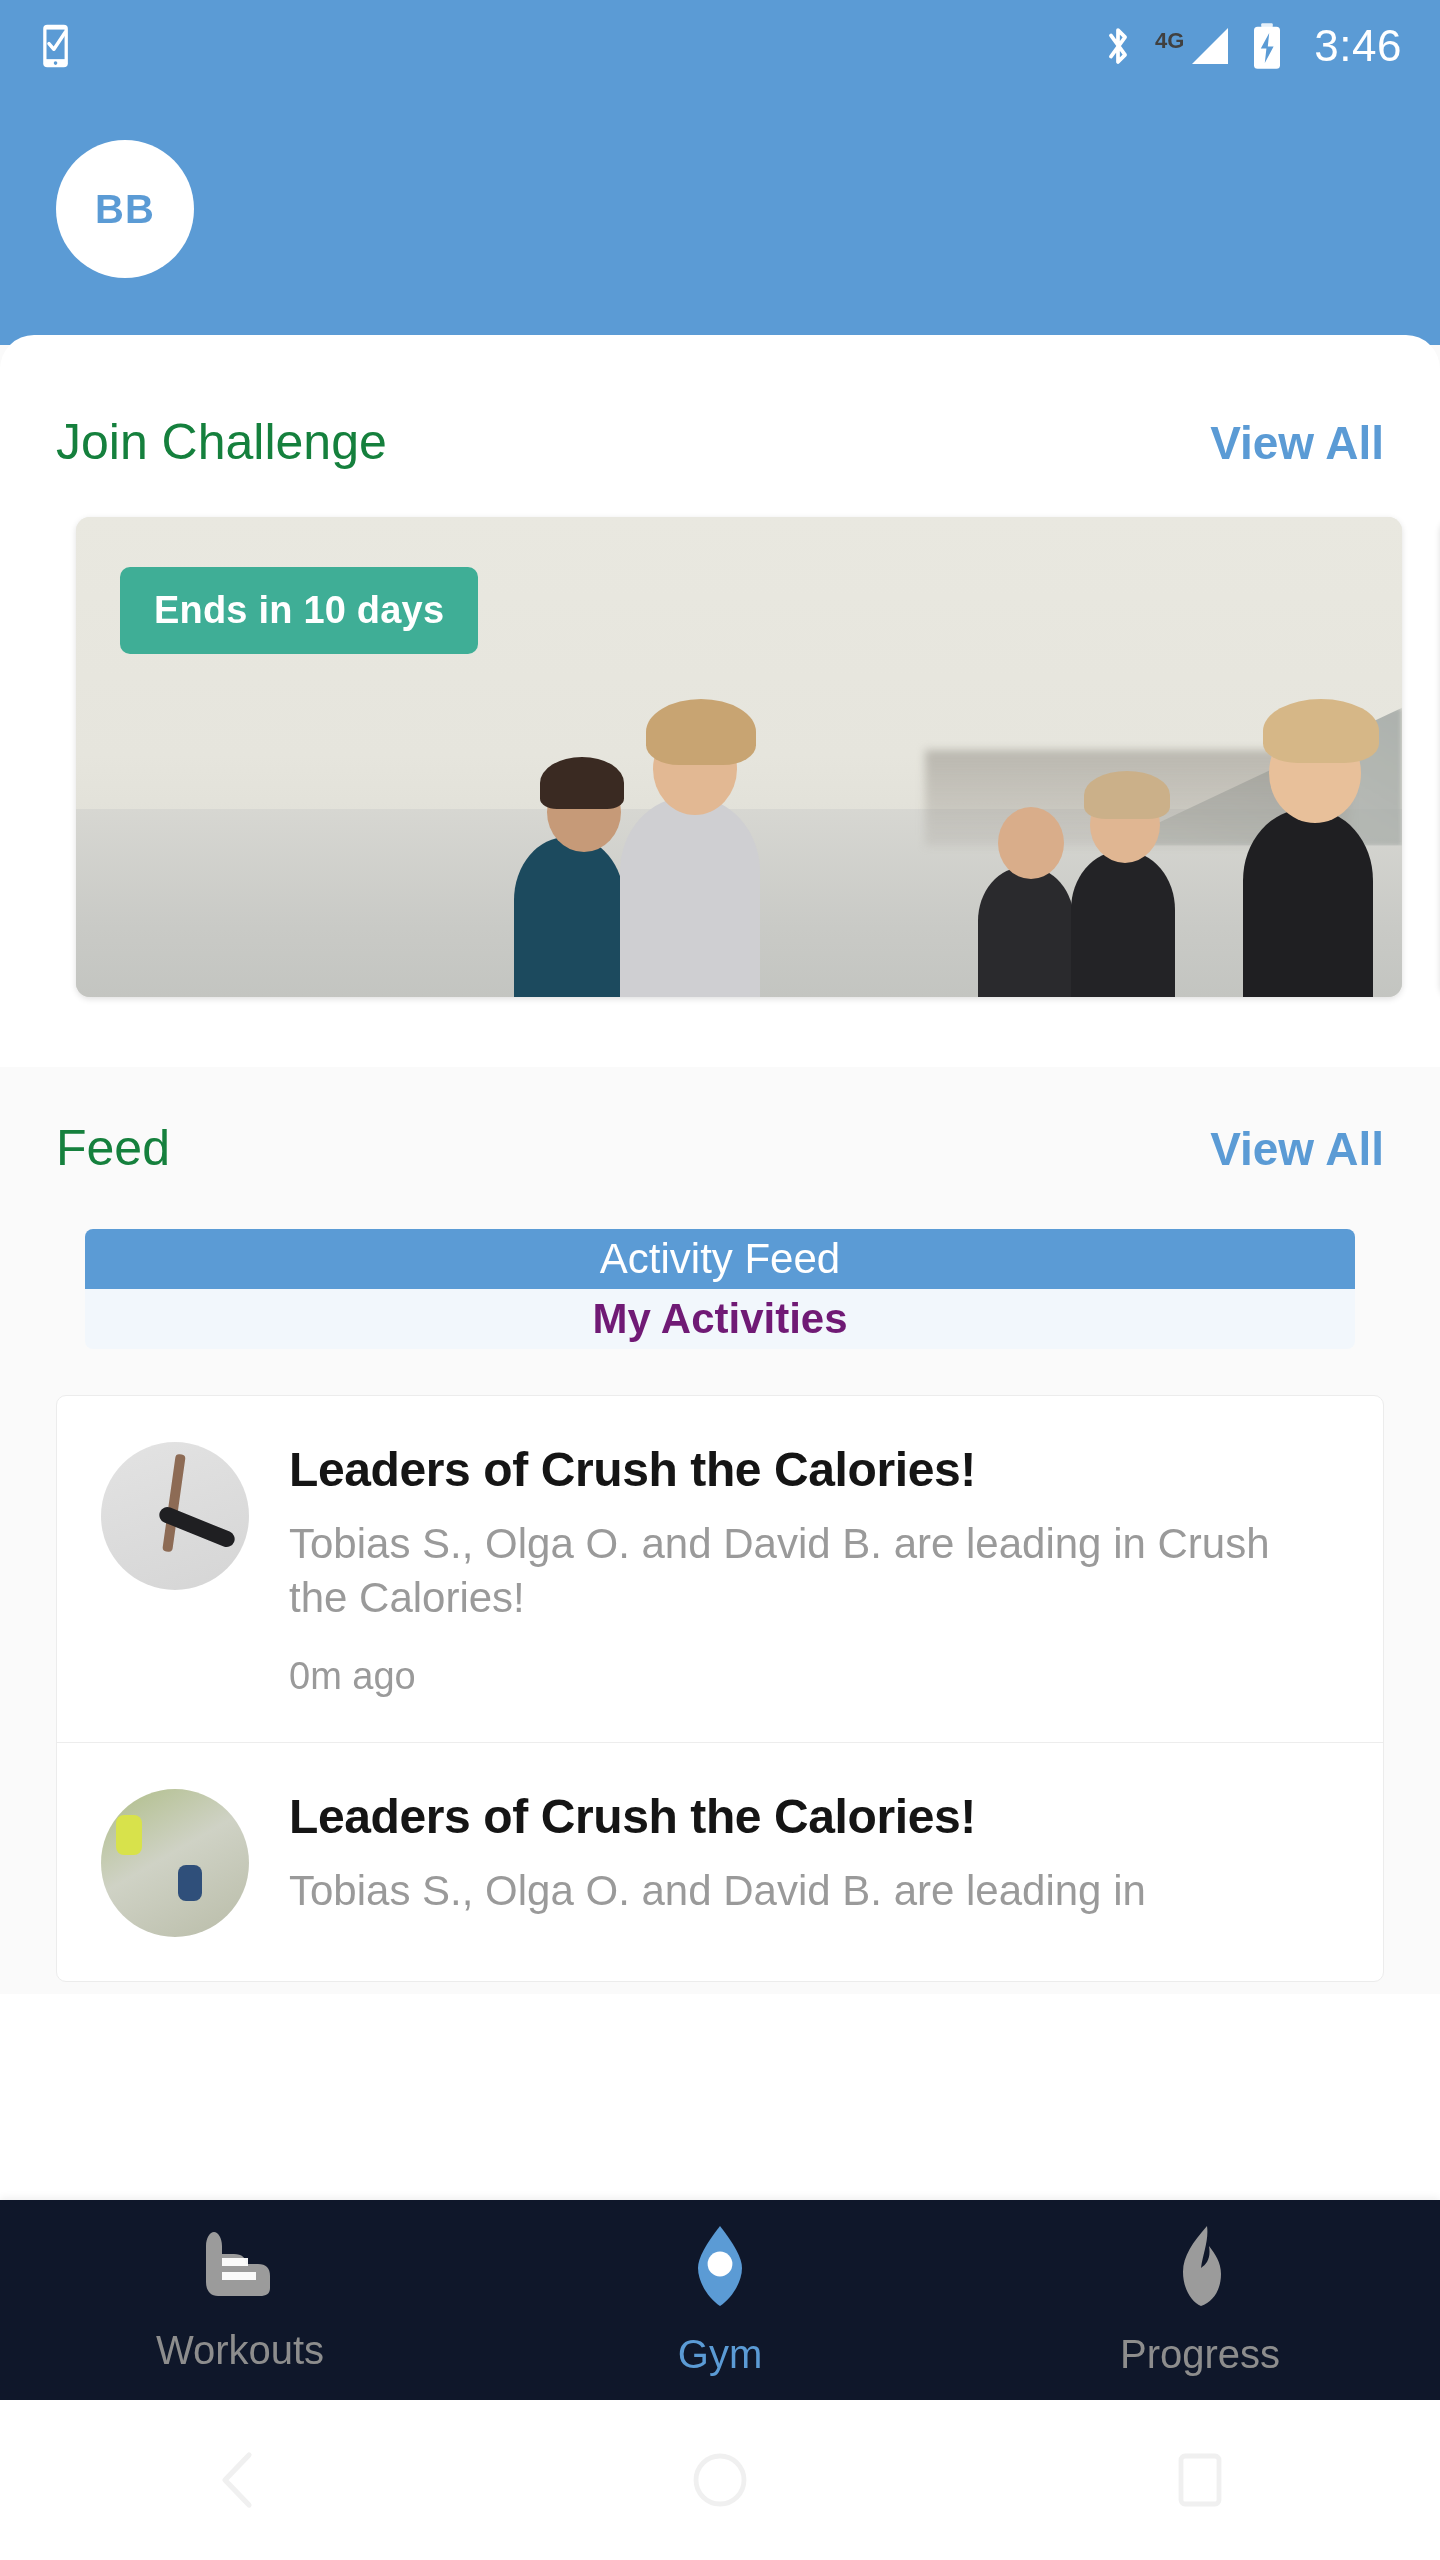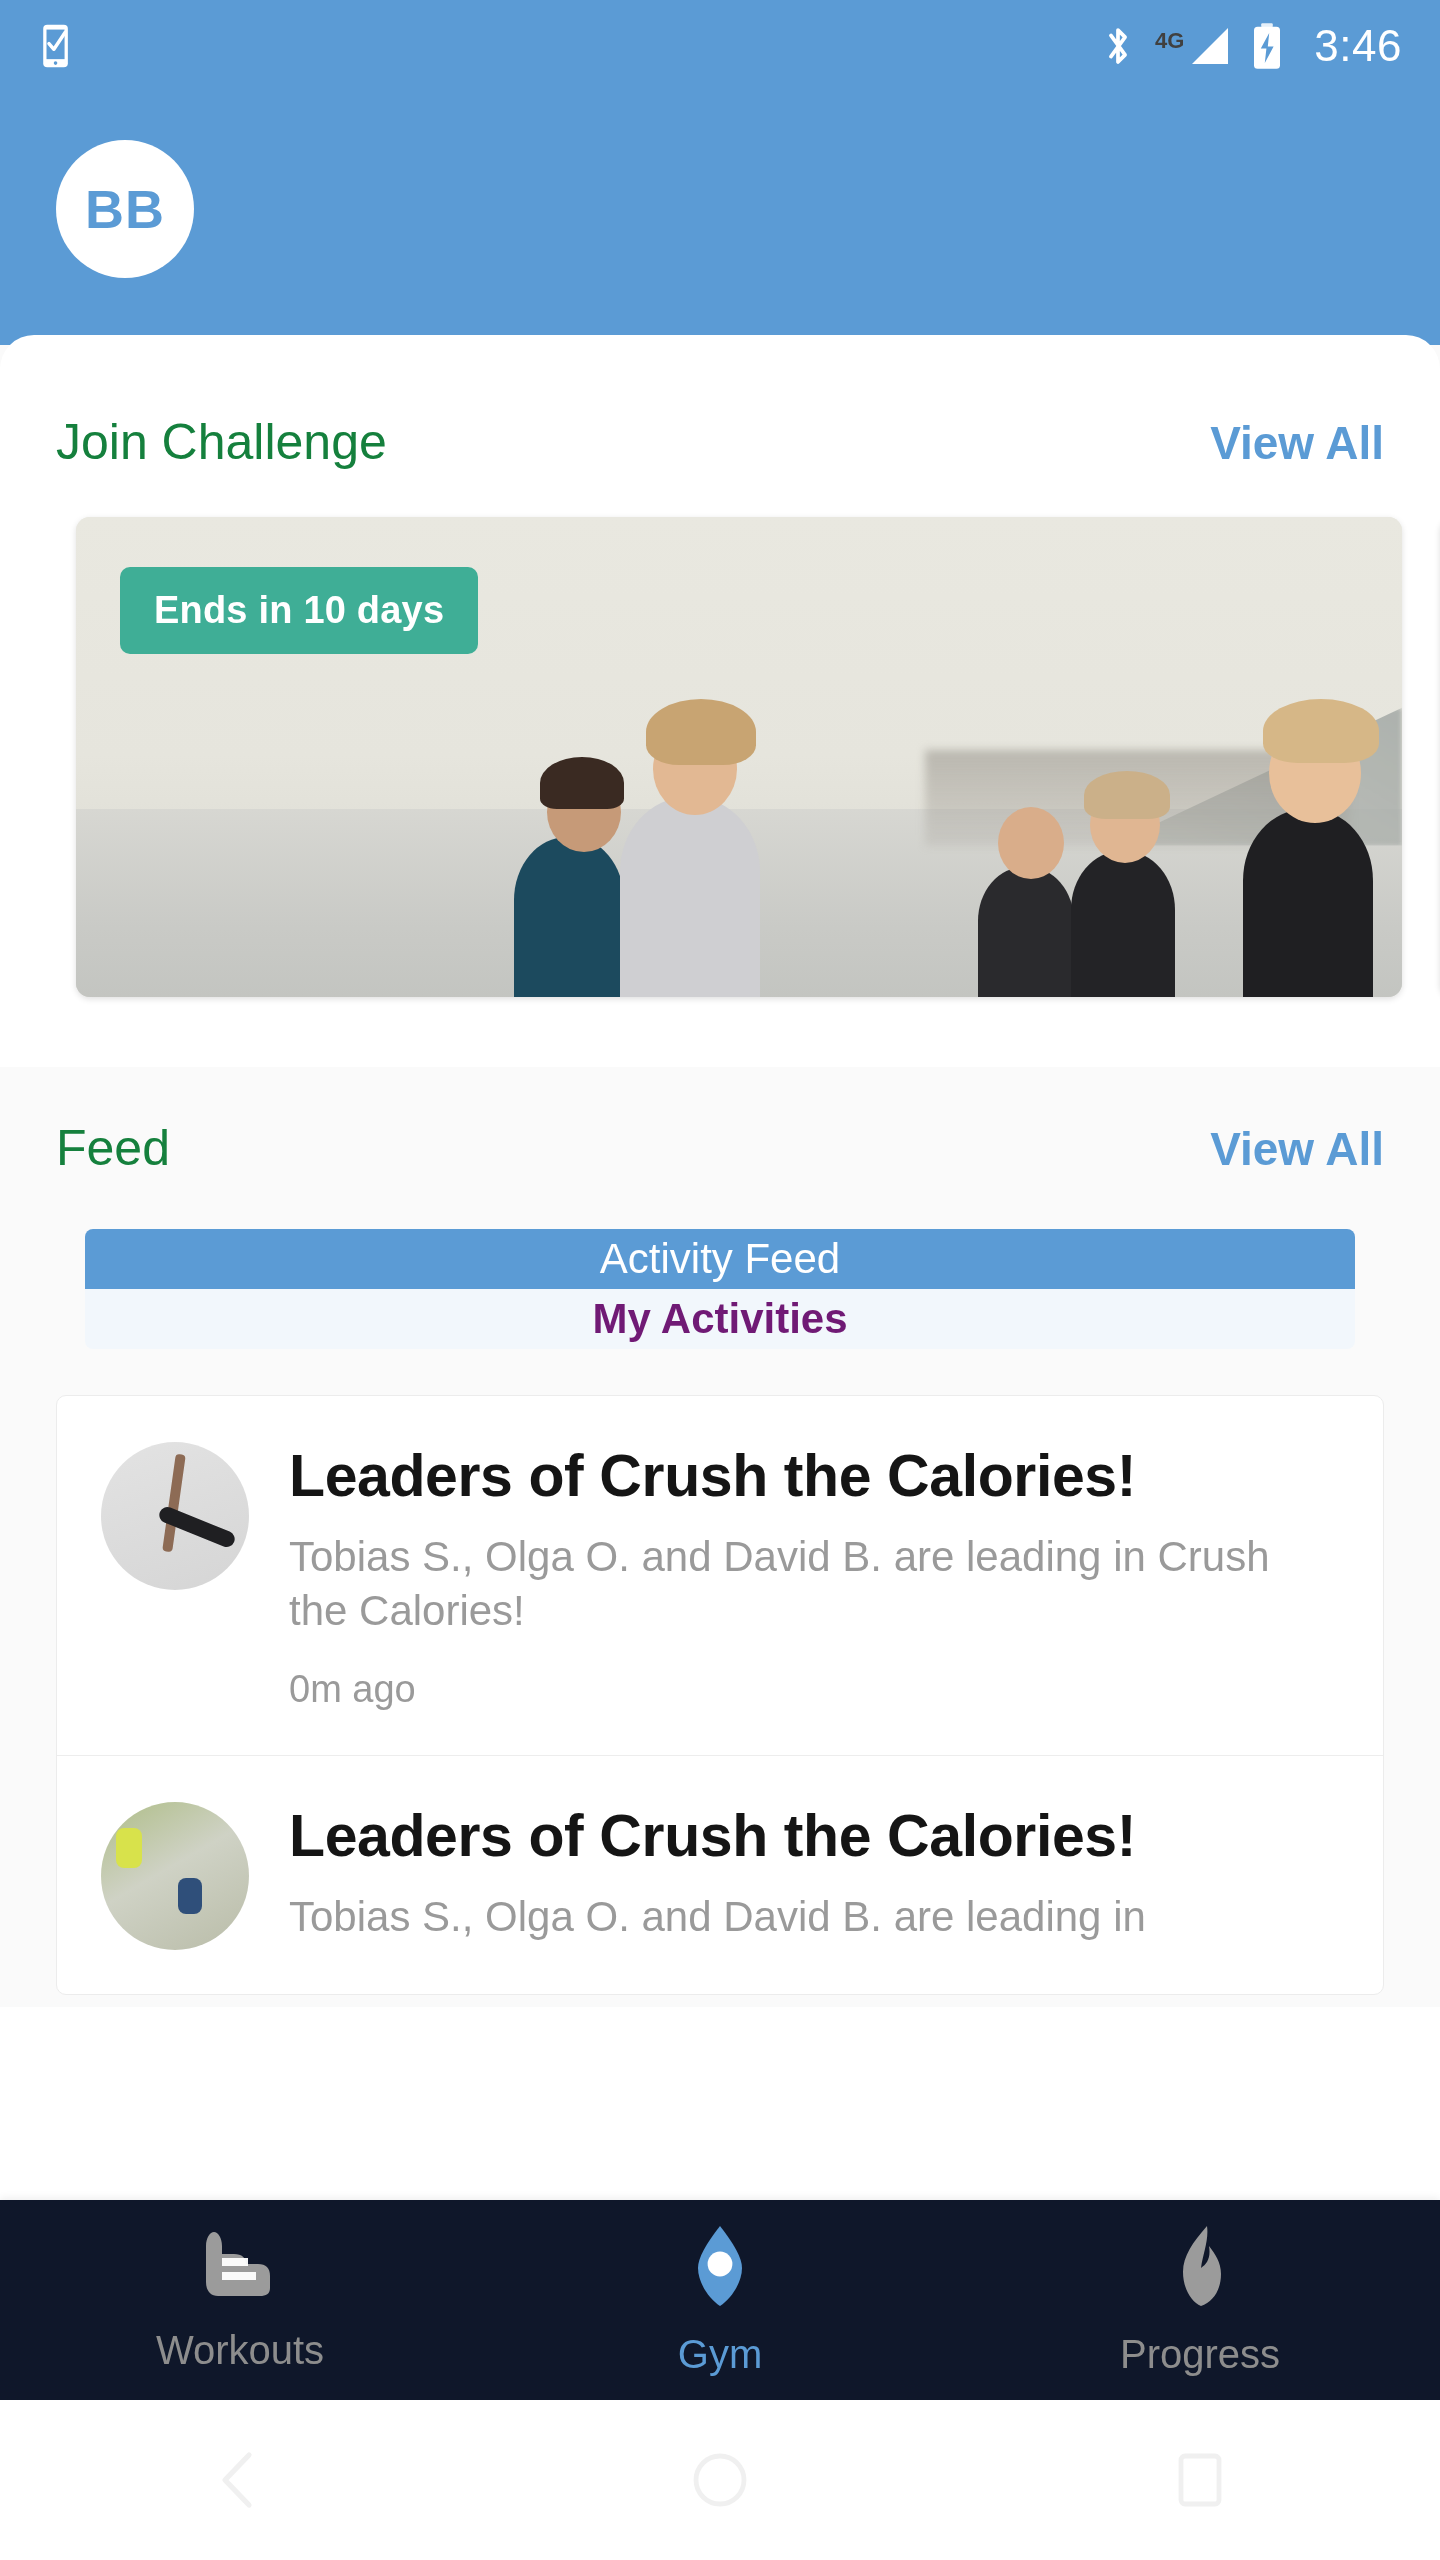--- a/index.html
+++ b/index.html
@@ -31,21 +31,21 @@
   .lbl4g { color:#404040; font-size:22px; font-weight:700; line-height:1;
            position:relative; top:-14px; }
   .icon-batt { width:34px; height:48px; }
 
   .avatar {
     position:absolute; left:56px; top:140px;
     width:138px; height:138px; border-radius:50%;
     background:#ffffff; display:flex; align-items:center; justify-content:center;
   }
   .avatar span {
-    color:#5b9bd5; font-size:54px; font-weight:700; letter-spacing:1px;
+    color:#5b9bd5; font-size:40px; font-weight:700; letter-spacing:1px;
   }
 
   
   .sheet {
     position:absolute; top:335px; left:0; width:1440px; height:2225px;
     background:#ffffff; border-top-left-radius:34px; border-top-right-radius:34px;
     overflow:hidden;
   }
 
   .section-head {
@@ -138,21 +138,21 @@
   .thumb.run::before {
     content:""; position:absolute; left:10%; top:18%;
     width:26px; height:40px; background:#d8e24b; border-radius:8px;
   }
   .thumb.run::after {
     content:""; position:absolute; left:52%; top:52%;
     width:24px; height:36px; background:#2f4f7a; border-radius:8px;
   }
   .fi-body { flex:1; min-width:0; }
   .fi-title {
-    font-size:59px; font-weight:700; color:#151515; letter-spacing:-.4px;
+    font-size:48px; font-weight:700; color:#151515; letter-spacing:-.4px;
   }
   .fi-text {
     font-size:42px; color:#9a9a9a; line-height:1.28; margin-top:20px;
   }
   .fi-time { font-size:38px; color:#9a9a9a; margin-top:30px; }
 
   
   .bottom-nav {
     position:absolute; left:0; bottom:160px; width:1440px; height:200px;
     background:#0f172a; display:flex; align-items:center;

